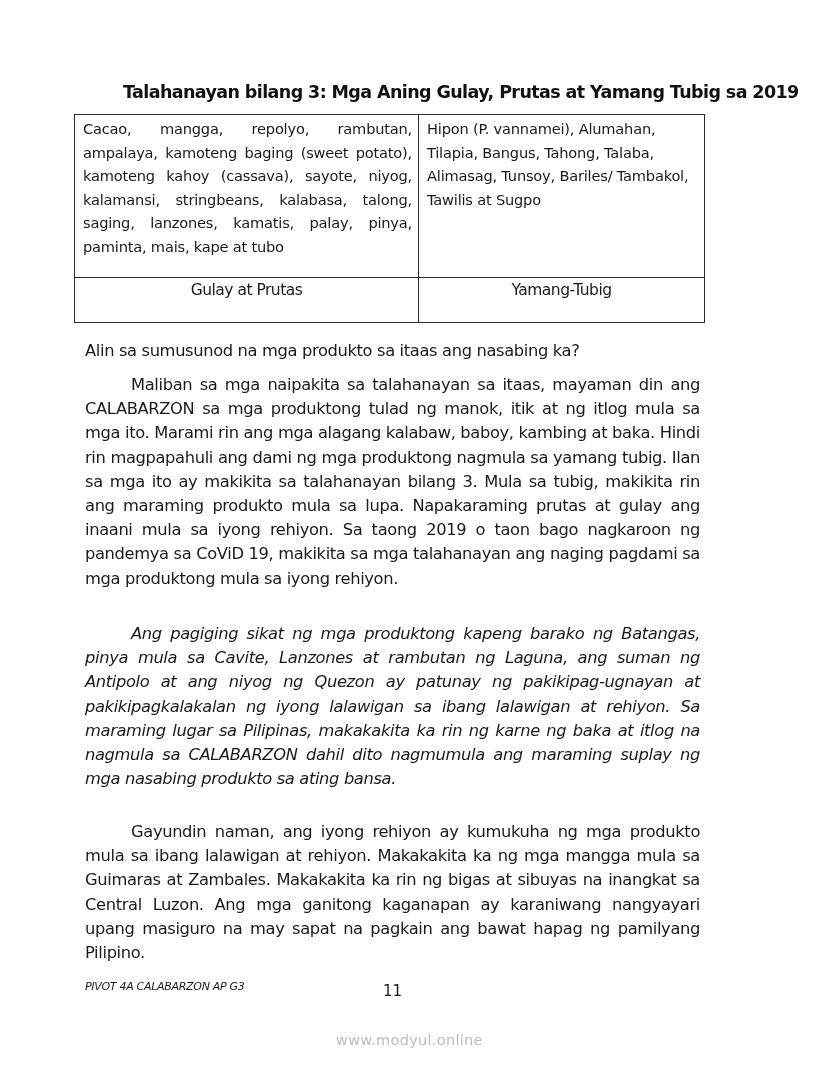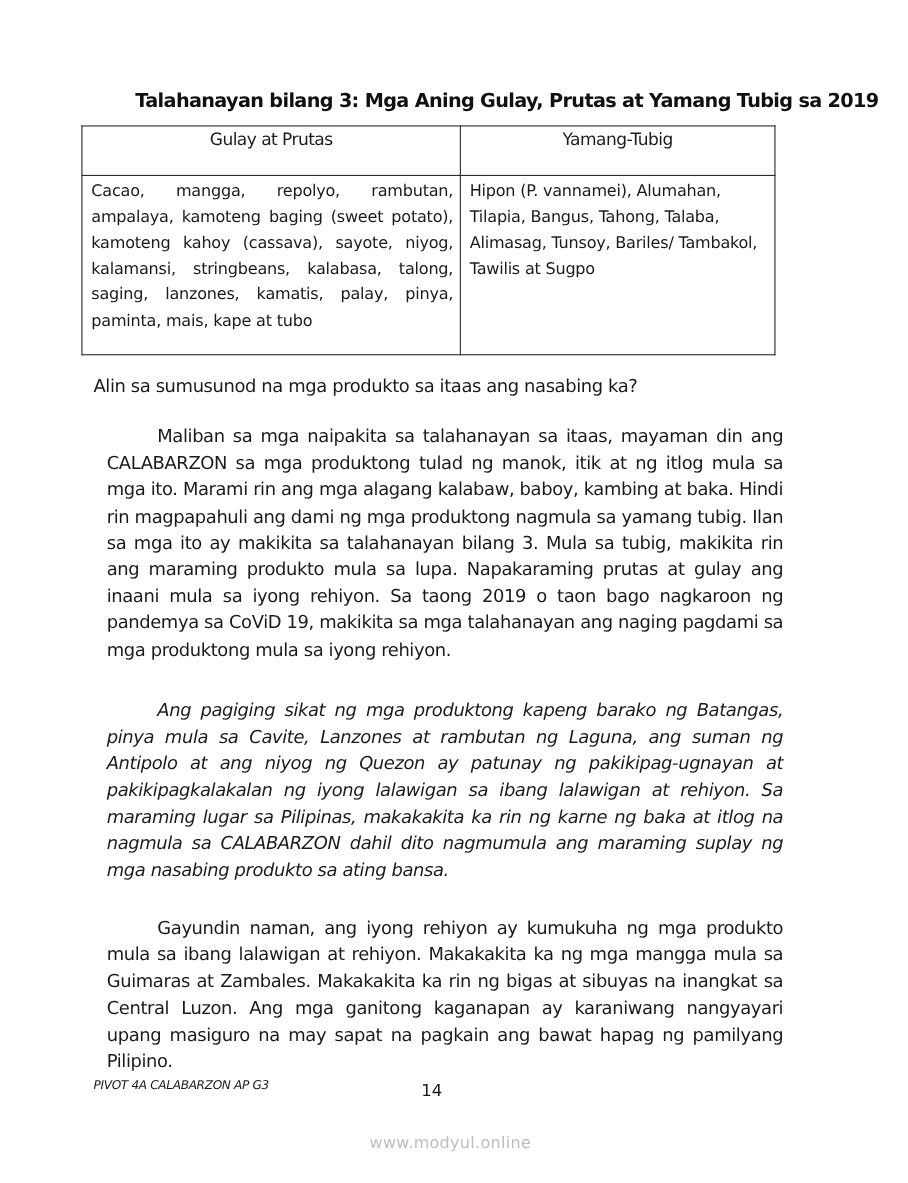--- a/index.html
+++ b/index.html
@@ -9,49 +9,49 @@
            letter-spacing: -0.6px; white-space: nowrap; color: #111; margin-left: 45px; }
   table.t { position: absolute; left: 74px; top: 114px; width: 631px; border-collapse: collapse; }
   table.t td, table.t th { border: 1.6px solid #2a2a2a; vertical-align: top; }
   table.t th { height: 40px; font-weight: normal; font-size: 15.5px; letter-spacing: -0.5px;
                padding-top: 3px; text-align: center; }
   table.t td { font-size: 14.6px; line-height: 23.6px; padding: 2px 6px 0 8px; letter-spacing: -0.2px; }
   td.c1 { width: 329px; text-align: justify; text-align-last: left; height: 160px; }
   td.c2 { text-align: left; }
   .q { position: absolute; left: 85px; top: 341px; font-size: 16.3px; letter-spacing: -0.35px; white-space: nowrap; }
   .para { position: absolute; left: 85px; width: 615px; font-size: 16.3px; line-height: 24.2px;
-          text-align: justify; letter-spacing: -0.35px; margin: 12px; }
+          text-align: justify; letter-spacing: -0.35px; margin: 0; }
   .para .ind { display: inline-block; width: 46px; }
   #p1 { top: 373px; }
   #p2 { top: 622px; font-style: italic; }
   #p3 { top: 820px; }
   .footer-left { position: absolute; left: 85px; top: 980px; font-size: 11px; font-style: italic;
                  letter-spacing: -0.3px; white-space: nowrap; }
   .page-num { position: absolute; left: 383px; top: 982px; font-size: 15px; }
   .watermark { position: absolute; left: 336px; top: 1032px; font-size: 14.5px; color: #bdbdbd; letter-spacing: 0.3px; text-align: center; }
 </style>
 </head>
 <body>
 
 <div class="title">Talahanayan bilang 3: Mga Aning Gulay, Prutas at Yamang Tubig sa 2019</div>
 
 <table class="t">
   <tbody>
       <tr>
+    <td class="c1">Cacao, mangga, repolyo, rambutan, ampalaya, kamoteng baging (sweet potato), kamoteng kahoy (cassava), sayote, niyog, kalamansi, stringbeans, kalabasa, talong, saging, lanzones, kamatis, palay, pinya, paminta, mais, kape at tubo</td>
+    <td class="c2">Hipon (P. vannamei), Alumahan, Tilapia, Bangus, Tahong, Talaba, Alimasag, Tunsoy, Bariles/ Tambakol, Tawilis at Sugpo</td>
+  </tr>
+  <tr>
     <th>Gulay at Prutas</th>
     <th>Yamang-Tubig</th>
-  </tr>
-  <tr>
-    <td class="c1">Cacao, mangga, repolyo, rambutan, ampalaya, kamoteng baging (sweet potato), kamoteng kahoy (cassava), sayote, niyog, kalamansi, stringbeans, kalabasa, talong, saging, lanzones, kamatis, palay, pinya, paminta, mais, kape at tubo</td>
-    <td class="c2">Hipon (P. vannamei), Alumahan, Tilapia, Bangus, Tahong, Talaba, Alimasag, Tunsoy, Bariles/ Tambakol, Tawilis at Sugpo</td>
   </tr>
 </tbody>
   </table>
 
 <div class="q">Alin sa sumusunod na mga produkto sa itaas ang nasabing ka?</div>
 
 <p class="para" id="p1"><span class="ind"></span><span>Maliban sa mga naipakita sa talahanayan sa itaas, mayaman din ang CALABARZON sa mga produktong tulad ng manok, itik at ng itlog mula sa mga ito. Marami rin ang mga alagang kalabaw, baboy, kambing at baka. Hindi rin magpapahuli ang dami ng mga produktong nagmula sa yamang tubig. Ilan sa mga ito ay makikita sa talahanayan bilang 3. Mula sa tubig, makikita rin ang maraming produkto mula sa lupa. Napakaraming prutas at gulay ang inaani mula sa iyong rehiyon. Sa taong 2019 o taon bago nagkaroon ng pandemya sa CoViD 19, makikita sa mga talahanayan ang naging pagdami sa mga produktong mula sa iyong rehiyon.</span></p>
 <p class="para" id="p2"><span class="ind"></span><span>Ang pagiging sikat ng mga produktong kapeng barako ng Batangas, pinya mula sa Cavite, Lanzones at rambutan ng Laguna, ang suman ng Antipolo at ang niyog ng Quezon ay patunay ng pakikipag-ugnayan at pakikipagkalakalan ng iyong lalawigan sa ibang lalawigan at rehiyon. Sa maraming lugar sa Pilipinas, makakakita ka rin ng karne ng baka at itlog na nagmula sa CALABARZON dahil dito nagmumula ang maraming suplay ng mga nasabing produkto sa ating bansa.</span></p>
 <p class="para" id="p3"><span class="ind"></span><span>Gayundin naman, ang iyong rehiyon ay kumukuha ng mga produkto mula sa ibang lalawigan at rehiyon. Makakakita ka ng mga mangga mula sa Guimaras at Zambales. Makakakita ka rin ng bigas at sibuyas na inangkat sa Central Luzon. Ang mga ganitong kaganapan ay karaniwang nangyayari upang masiguro na may sapat na pagkain ang bawat hapag ng pamilyang Pilipino.</span></p>
 
 <div class="footer-left">PIVOT 4A CALABARZON AP G3</div>
-<div class="page-num">14</div>
+<div class="page-num">11</div>
 <div class="watermark">www.modyul.online</div>
 
 </body></html>

